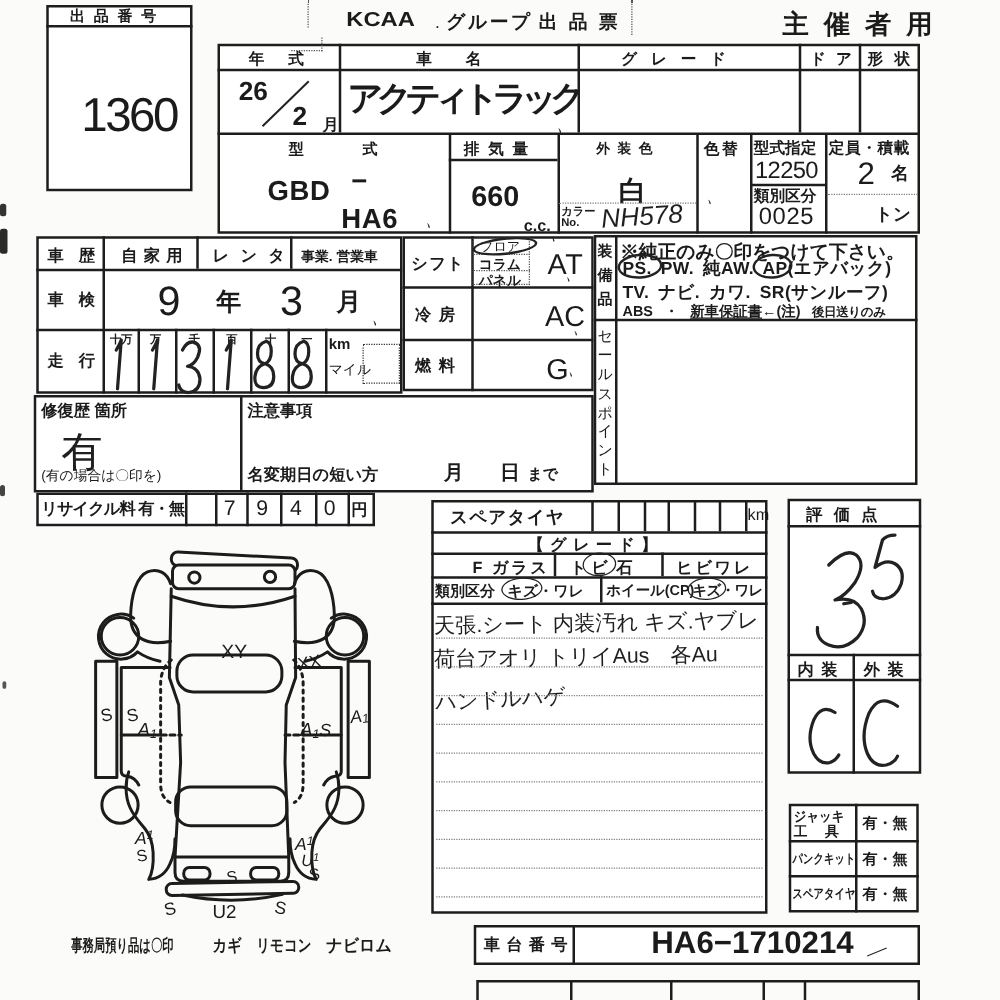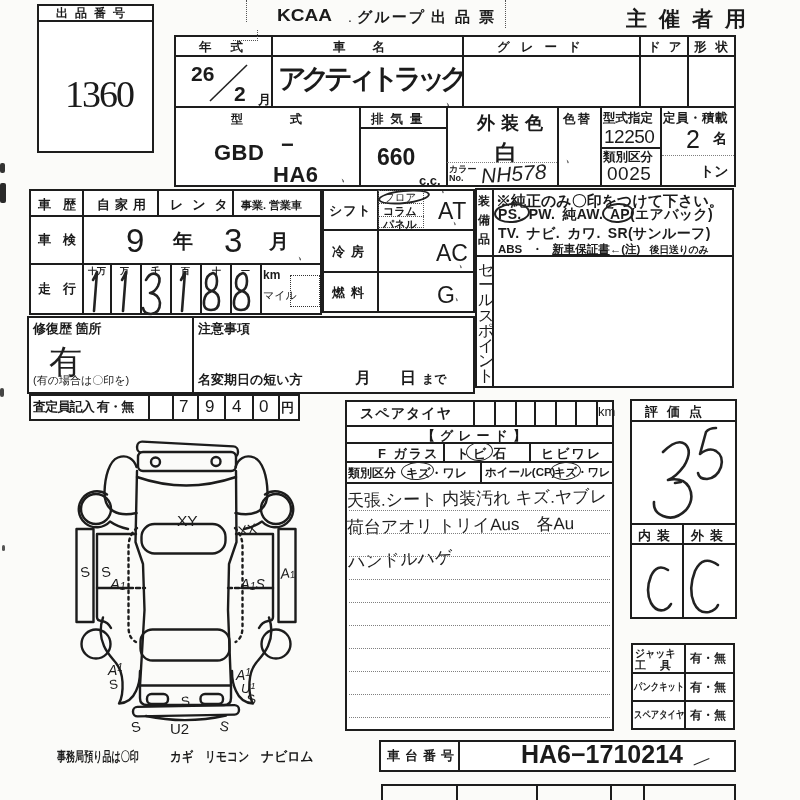--- a/index.html
+++ b/index.html
@@ -14,21 +14,21 @@
 </style>
 </head>
 <body>
 
 <div class="bx" style="left:37px;top:4px;width:117px;height:149px;background:#fff;"></div>
 
 <div class="hl" style="left:37px;top:19.5px;width:117px;"></div>
 
 <div class="lbl" style="left:56px;top:5px;font-size:12px;letter-spacing:7px;">出品番号</div>
 
-<div class="lbl" style="left:65px;top:72px;font-size:38px;font-weight:normal;letter-spacing:-2px;font-family:Liberation Serif, serif;">1360</div>
+<div class="lbl" style="left:65px;top:72px;font-size:38px;font-weight:normal;letter-spacing:-2px;">1360</div>
 
 <div class="lbl" style="left:277px;top:7px;font-size:19px;letter-spacing:0px;transform:scaleY(0.85);transform-origin:top;">KCAA</div>
 <div class="lbl" style="left:348px;top:9px;font-size:14px;font-weight:normal;">.</div>
 <div class="lbl" style="left:357px;top:8px;font-size:15px;letter-spacing:2px;">グループ</div>
 <div class="lbl" style="left:431px;top:8px;font-size:15px;letter-spacing:9px;">出品票</div>
 
 <div class="lbl" style="left:626px;top:5px;font-size:21px;letter-spacing:12px;">主催者用</div>
 
 <div class="bx" style="left:174px;top:35px;width:562px;height:152px;background:#fff;"></div>
 
@@ -73,21 +73,21 @@
 
 <div class="lbl" style="left:371px;top:111px;font-size:12.5px;letter-spacing:7px;">排気量</div>
 
 <div class="hl" style="left:359px;top:127px;width:87px;"></div>
 
 <div class="lbl" style="left:377px;top:144px;font-size:23px;letter-spacing:0px;">660</div>
 <div class="lbl" style="left:419px;top:173px;font-size:13px;">c.c.</div>
 
 <div class="vl" style="left:446px;top:107px;height:80px;"></div>
 
-<div class="lbl" style="left:477px;top:111px;font-size:18px;letter-spacing:6px;">外装色</div>
+<div class="lbl" style="left:477px;top:111px;font-size:11px;letter-spacing:6px;">外装色</div>
 
 <div class="lbl" style="left:495px;top:138px;font-size:22px;">白</div>
 
 <div class="dot" style="left:447px;top:162px;width:110px;"></div>
 
 <div class="lbl" style="left:449px;top:163px;font-size:9px;">カラー</div>
 <div class="lbl" style="left:449px;top:173px;font-size:9px;">No.</div>
 
 <div class="hw" style="left:481px;top:162px;font-size:21px;font-style:italic;transform:rotate(-4deg);">NH578</div>
 
@@ -204,21 +204,21 @@
 <div class="lbl" style="left:437px;top:282px;font-size:23px;font-weight:normal;">G</div>
 
 <div class="bx" style="left:475px;top:188px;width:259px;height:200px;background:#fff;"></div>
 
 <div class="vl" style="left:492px;top:188px;height:200px;"></div>
 
 <div class="hl" style="left:475px;top:255px;width:259px;"></div>
 
 <div class="lbl" style="left:478px;top:192px;font-size:12px;line-height:19px;width:12px;white-space:normal;">装備品</div>
 
-<div class="lbl" style="left:478px;top:262px;font-size:16px;font-weight:normal;line-height:15.2px;width:12px;white-space:normal;">セールスポイント</div>
+<div class="lbl" style="left:478px;top:262px;font-size:12px;font-weight:normal;line-height:15.2px;width:12px;white-space:normal;">セールスポイント</div>
 
 <div class="lbl" style="left:496px;top:192px;font-size:15px;">※純正のみ〇印をつけて下さい。</div>
 
 <div class="lbl" style="left:498px;top:206px;font-size:14px;letter-spacing:0.3px;word-spacing:3px;">PS. PW. 純AW. AP(エアバック)</div>
 
 <div class="lbl" style="left:498px;top:225px;font-size:14px;letter-spacing:0.3px;word-spacing:3px;">TV. ナビ. カワ. SR(サンルーフ)</div>
 
 <div class="lbl" style="left:498px;top:242px;font-size:11.5px;word-spacing:6px;">ABS ・ <span style="text-decoration:underline;">新車保証書</span>←(注) <span style="font-size:10px;word-spacing:0;letter-spacing:-0.3px;">後日送りのみ</span></div>
 
 <div class="ab" style="left:494px;top:203px;width:36px;height:20px;border:2px solid #222;border-radius:50%;transform:rotate(-4deg);"></div>
@@ -237,21 +237,21 @@
 
 <div class="lbl" style="left:198px;top:320px;font-size:13px;">注意事項</div>
 
 <div class="lbl" style="left:198px;top:371px;font-size:13px;">名変期日の短い方</div>
 <div class="lbl" style="left:355px;top:368px;font-size:16px;">月</div>
 <div class="lbl" style="left:400px;top:368px;font-size:16px;">日</div>
 <div class="lbl" style="left:422px;top:371px;font-size:12px;">まで</div>
 
 <div class="bx" style="left:29px;top:394px;width:271px;height:27px;background:#fff;"></div>
 
-<div class="lbl" style="left:33px;top:398px;font-size:13px;letter-spacing:-0.8px;">査定員記入 有・無</div>
+<div class="lbl" style="left:33px;top:398px;font-size:13px;letter-spacing:-0.8px;">リサイクル料 有・無</div>
 
 <div class="vl" style="left:148px;top:394px;height:27px;"></div>
 <div class="vl" style="left:172px;top:394px;height:27px;"></div>
 <div class="vl" style="left:197px;top:394px;height:27px;"></div>
 <div class="vl" style="left:224px;top:394px;height:27px;"></div>
 <div class="vl" style="left:252px;top:394px;height:27px;"></div>
 <div class="vl" style="left:278px;top:394px;height:27px;"></div>
 
 <div class="lbl" style="left:179px;top:397px;font-size:17px;font-weight:normal;">7</div>
 <div class="lbl" style="left:205px;top:397px;font-size:17px;font-weight:normal;">9</div>

